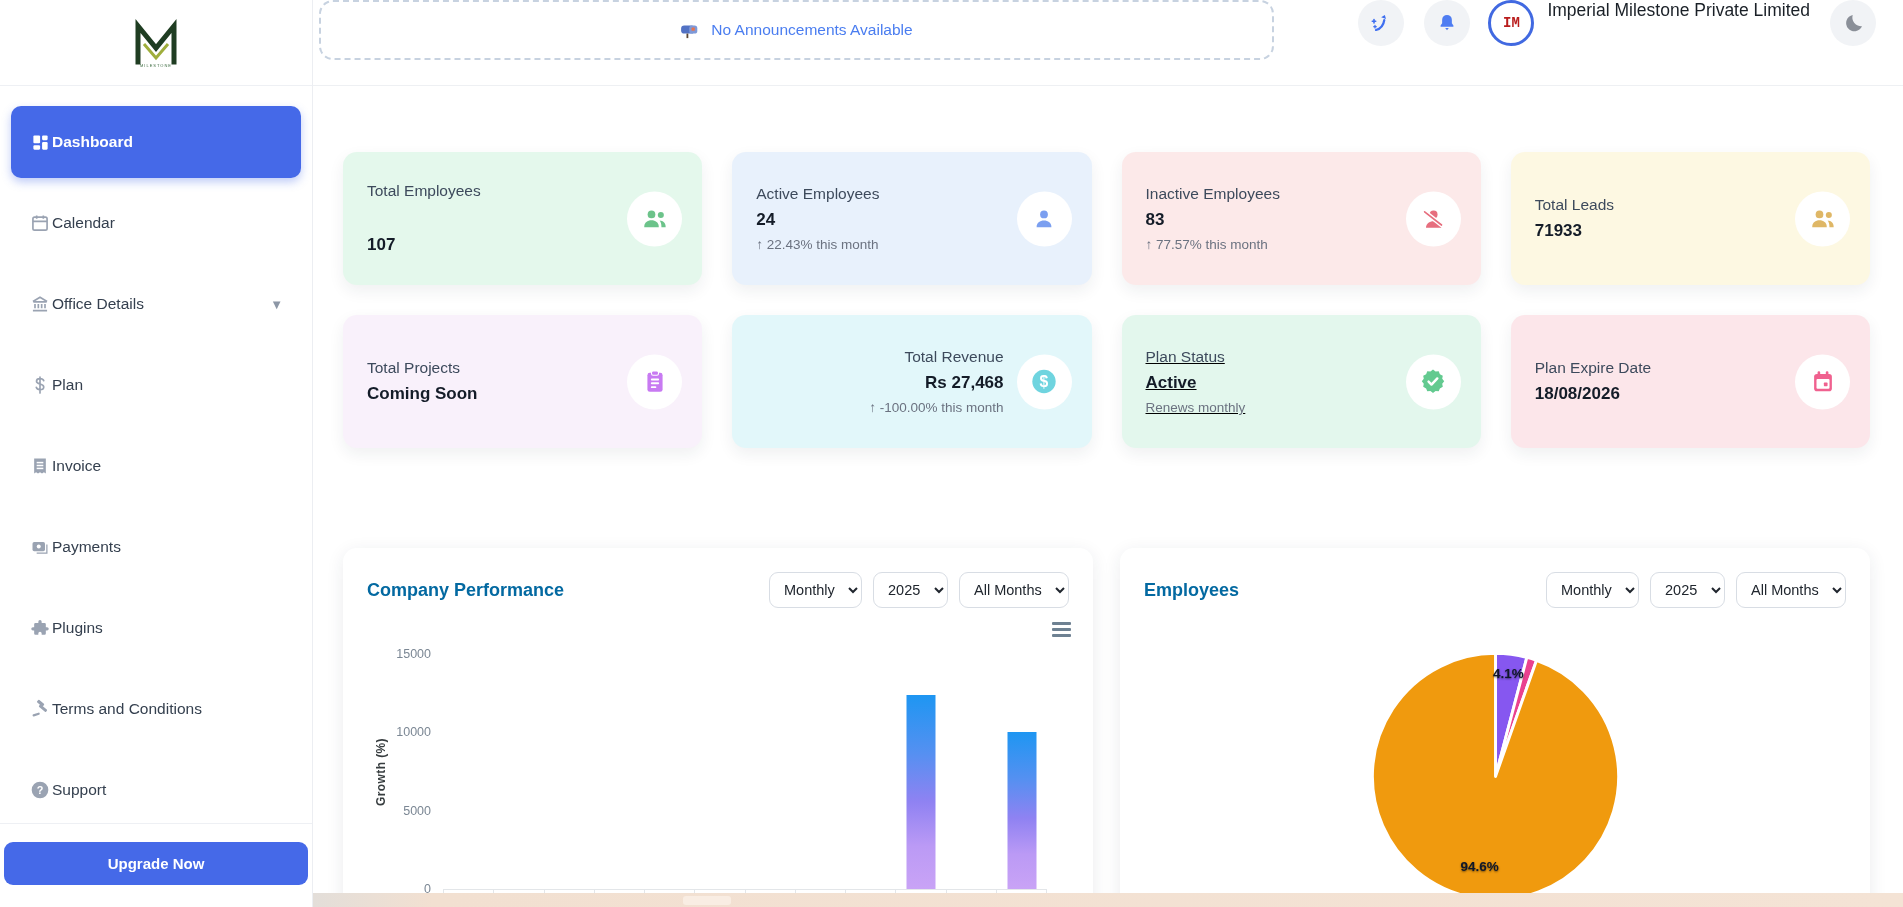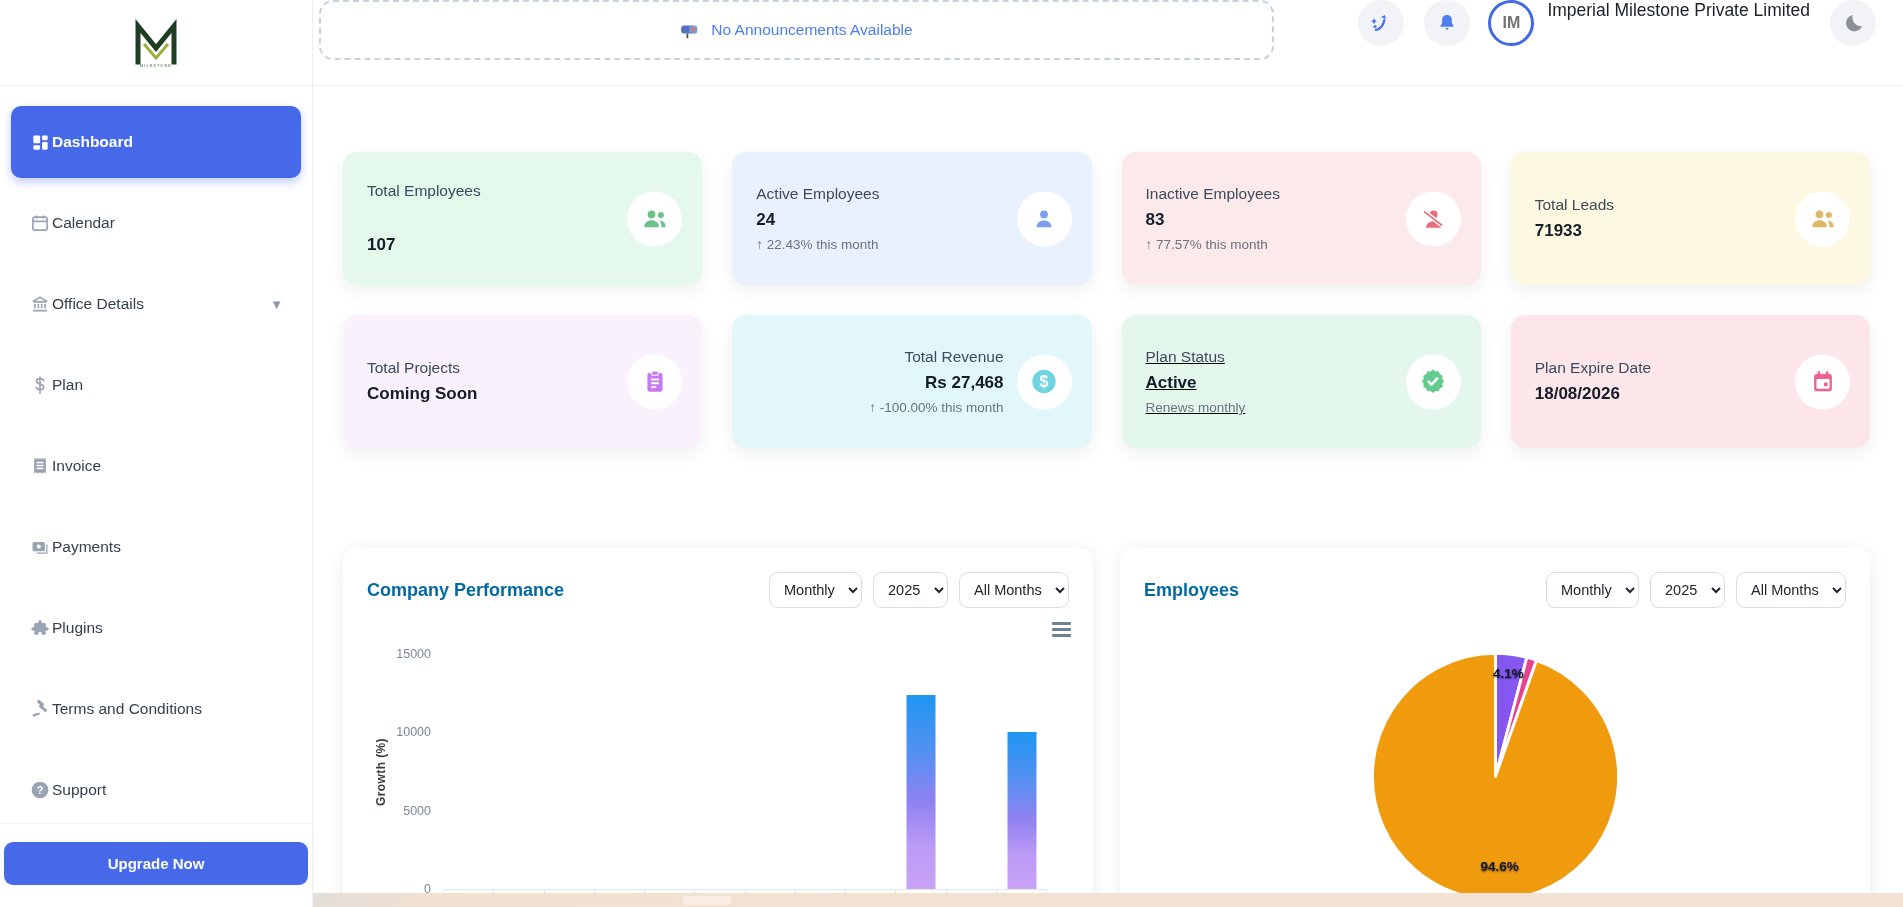--- a/index.html
+++ b/index.html
@@ -17,21 +17,21 @@
   .nav-chevron { margin-left:auto; color:#8d97a6; font-size:13px; }
   .sidebar-footer { position:absolute; bottom:0; left:0; right:0; padding:18px 4px 22px; border-top:1px solid #eef0f4; }
   .upgrade-btn { width:100%; height:43px; background:#4569e8; border:none; border-radius:9px; color:#fff; font-size:15px; font-weight:700; cursor:pointer; font-family:inherit; }
 
   
   .main { flex:1; display:flex; flex-direction:column; position:relative; background:#fff; min-width:0; }
   .topbar { height:86px; flex-shrink:0; display:flex; align-items:flex-start; border-bottom:1px solid #eef0f3; padding:0 27px 0 6px; }
   .banner { width:955px; height:60px; border:2px dashed #c7d2e0; border-radius:14px; display:flex; align-items:center; justify-content:center; gap:9px; color:#4a7df0; font-size:15.5px; }
   .topbar-spacer { flex:1; }
   .icon-btn { width:46px; height:46px; border-radius:50%; background:#f1f3f6; display:grid; place-items:center; cursor:pointer; margin-left:20px; }
-  .avatar { width:46px; height:46px; border-radius:50%; border:3px solid #4169e1; background:#fff; display:grid; place-items:center; margin-left:18px; font-family:Liberation Sans, sans-serif; font-size:16px; font-weight:700; color:#737373; cursor:pointer; }
+  .avatar { width:46px; height:46px; border-radius:50%; border:3px solid #4169e1; background:#fff; display:grid; place-items:center; margin-left:18px; font-family:Liberation Mono, monospace; font-size:14px; font-weight:700; color:#b91c1c; cursor:pointer; }
   .company-name { margin-left:13px; font-size:17.5px; color:#1a2027; font-weight:500; }
 
   
   .content { padding:66px 33px 0 30px; }
   .stats-grid { display:grid; grid-template-columns:repeat(4,1fr); column-gap:30px; row-gap:30px; }
   .stat-card { height:133px; border-radius:14px; padding:22px 88px 22px 24px; position:relative; display:flex; flex-direction:column; justify-content:center; box-shadow:0 6px 16px rgba(31,45,61,.07); }
   .stat-title { font-size:15.5px; color:#3d4a5c; font-weight:500; }
   .stat-value { font-size:17px; color:#141c28; font-weight:700; margin-top:7px; }
   .stat-sub { font-size:13.5px; color:#6b7280; margin-top:7px; }
   .icon-circle { position:absolute; right:20px; top:50%; transform:translateY(-50%); width:55px; height:55px; background:#fff; border-radius:50%; display:grid; place-items:center; }
@@ -386,21 +386,21 @@
             <select><option>2025</option></select>
             <select><option>All Months</option></select>
           </div>
         </div>
         <div class="pie-wrap" id="pie-wrap">
           <svg id="pie-svg" width="253" height="253" viewBox="0 0 260 260">
               <path d="M 130 130 L 130.00 3.50 A 126.5 126.5 0 0 1 162.23 7.67 Z" fill="#8657f0" stroke="#fff" stroke-width="3" stroke-linejoin="round"></path>
               <path d="M 130 130 L 162.23 7.67 A 126.5 126.5 0 0 1 172.10 10.71 Z" fill="#e9418f" stroke="#fff" stroke-width="3" stroke-linejoin="round"></path>
               <path d="M 130 130 L 172.10 10.71 A 126.5 126.5 0 1 1 130.00 3.50 Z" fill="#f09a0e" stroke="#fff" stroke-width="3" stroke-linejoin="round"></path>
             </svg>
-        <div class="pie-label" style="left: 139.94px; top: 22.7367px;">4.1%</div><div class="pie-label" style="left: 111.121px; top: 216.282px; margin-left: 20px;">94.6%</div></div>
+        <div class="pie-label" style="left: 139.94px; top: 22.7367px;">4.1%</div><div class="pie-label" style="left: 111.121px; top: 216.282px;">94.6%</div></div>
       </div>
     </div>
   </div>
 
   <div class="cutoff-strip">
     <div class="cutoff-box"></div>
   </div>
 </div>
 
 </body></html>

